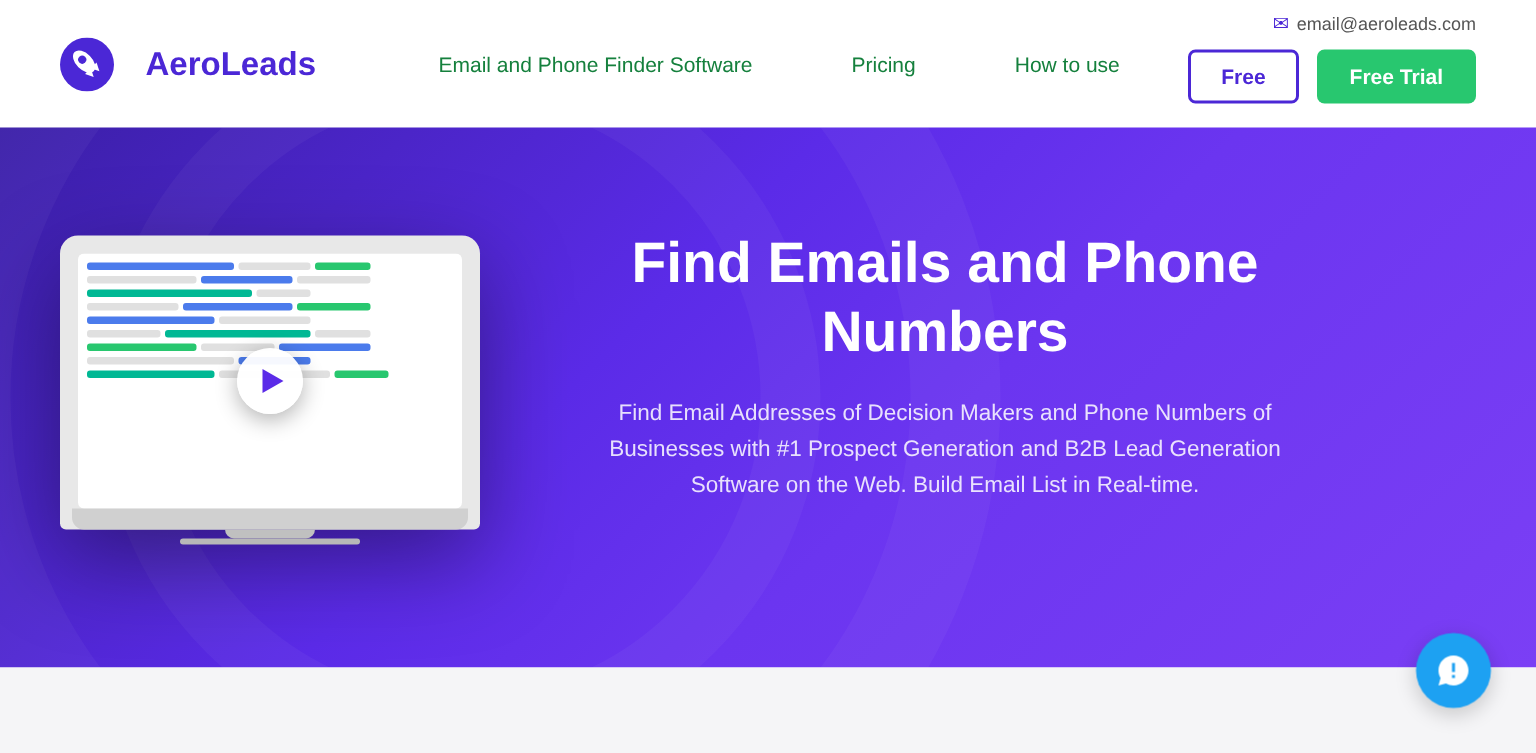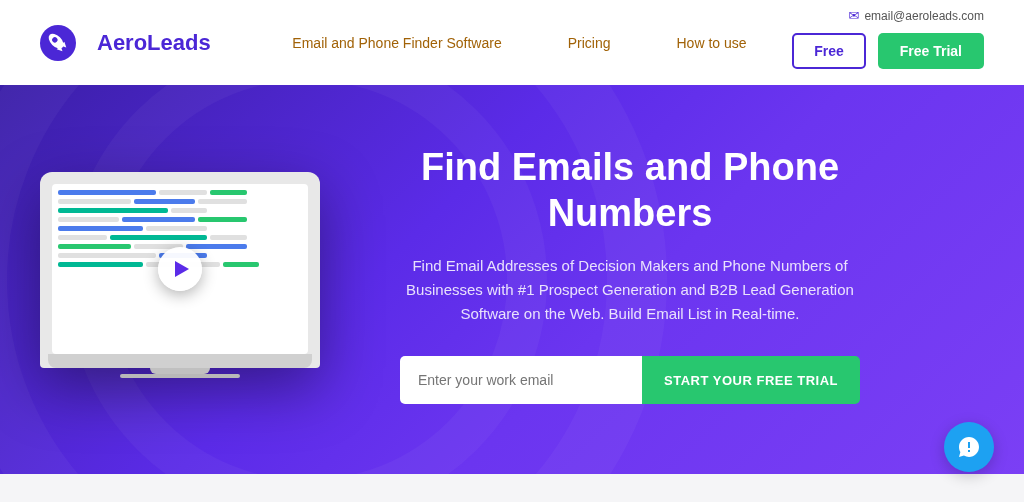--- a/index.html
+++ b/index.html
@@ -36,21 +36,21 @@
       font-weight: 700;
       color: #4b27d6;
     }
     .nav-links {
       display: flex;
       align-items: center;
       gap: 30px;
     }
     .nav-link {
       font-size: 14px;
-      color: #a16207;
+      color: #15803d;
       text-decoration: none;
       cursor: pointer;
       margin-left: 36px;
     }
     .header-actions {
       display: flex;
       align-items: center;
       gap: 12px;
       margin-top: 16px;
     }
@@ -374,24 +374,20 @@
       </div>
       <div class="laptop-base"></div>
     </div>
     <div class="laptop-stand"></div>
     <div class="laptop-foot"></div>
   </div>
 
   <div class="hero-content">
     <h1 class="hero-title">Find Emails and Phone Numbers</h1>
     <p class="hero-subtitle">Find Email Addresses of Decision Makers and Phone Numbers of Businesses with #1 Prospect Generation and B2B Lead Generation Software on the Web. Build Email List in Real-time.</p>
-    <div class="hero-cta">
-      <input type="email" class="email-input" placeholder="Enter your work email" style="">
-      <button class="btn-start-trial">START YOUR FREE TRIAL</button>
-    </div>
   </div>
 
 </section>
 
 <section class="bottom-section">
   
   
   
 </section>
 

